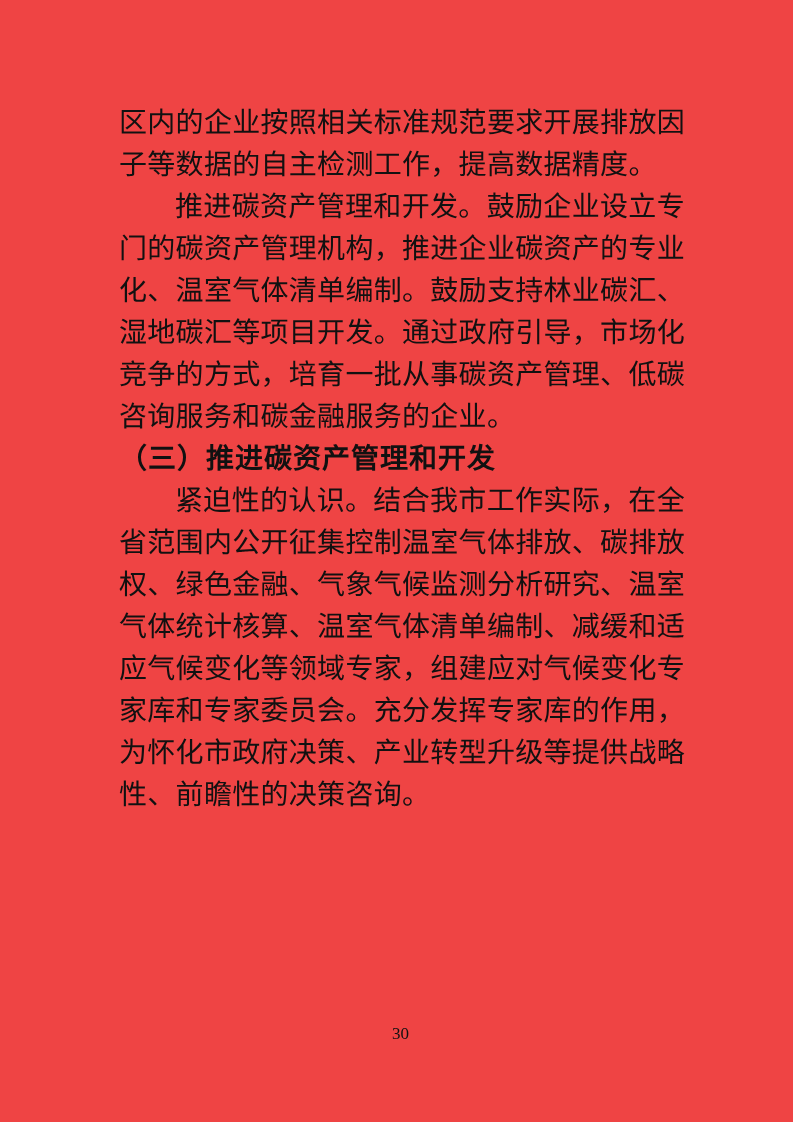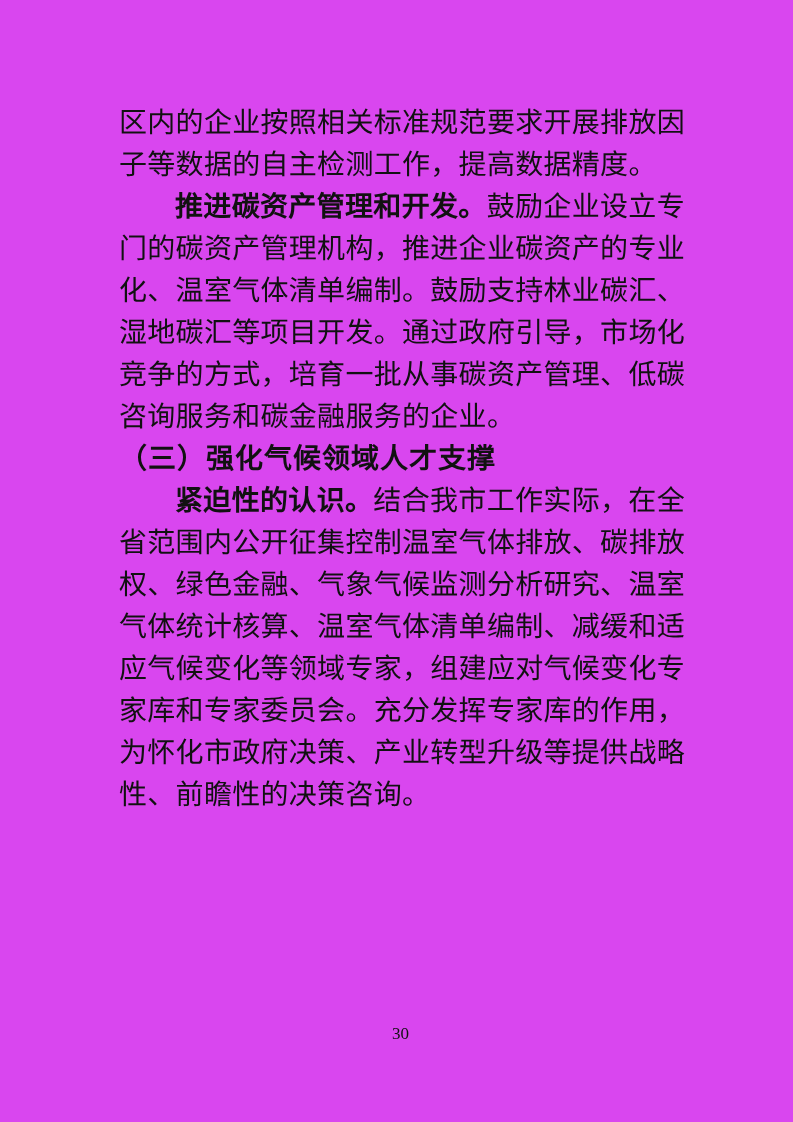--- a/index.html
+++ b/index.html
@@ -4,21 +4,21 @@
 <style>
   html, body {
     margin: 0;
     padding: 0;
     background: #ffffff;
   }
   .page {
     position: relative;
     width: 793px;
     height: 1122px;
-    background: #d946ef;
+    background: #ef4444;
     color: #111111;
     font-family: "Liberation Serif", "DejaVu Serif", serif;
     overflow: hidden;
   }
   .text-block {
     position: absolute;
     left: 119px;
     top: 102px;
     width: 566px;
     font-size: 28px;
@@ -28,21 +28,21 @@
   }
   p.para {
     margin: 0;
     padding: 0;
     text-indent: 2em;
   }
   p.para.continuation {
     text-indent: 0;
   }
   .lead {
-    font-weight: 700;
+    font-weight: 400;
   }
   h2.heading {
     margin: 0;
     padding: 0;
     font-size: 28px;
     line-height: 42px;
     font-weight: 700;
     text-align: left;
     text-indent: 0;
     letter-spacing: 1px;
@@ -62,21 +62,21 @@
 <body>
 
 <div class="page">
 
   <main class="text-block">
 
     <p class="para continuation"><span>区内的企业按照相关标准规范要求开展排放因子等数据的自主检测工作，提高数据精度。</span></p>
 
     <p class="para"><span class="lead">推进碳资产管理和开发。</span><span>鼓励企业设立专门的碳资产管理机构，推进企业碳资产的专业化、温室气体清单编制。鼓励支持林业碳汇、湿地碳汇等项目开发。通过政府引导，市场化竞争的方式，培育一批从事碳资产管理、低碳咨询服务和碳金融服务的企业。</span></p>
 
-    <h2 class="heading">（三）强化气候领域人才支撑</h2>
+    <h2 class="heading">（三）推进碳资产管理和开发</h2>
 
 
     <p class="para"><span class="lead">紧迫性的认识。</span><span>结合我市工作实际，在全省范围内公开征集控制温室气体排放、碳排放权、绿色金融、气象气候监测分析研究、温室气体统计核算、温室气体清单编制、减缓和适应气候变化等领域专家，组建应对气候变化专家库和专家委员会。充分发挥专家库的作用，为怀化市政府决策、产业转型升级等提供战略性、前瞻性的决策咨询。</span></p>
 
   </main>
 
   <footer class="page-footer">30</footer>
 
 </div>
 

